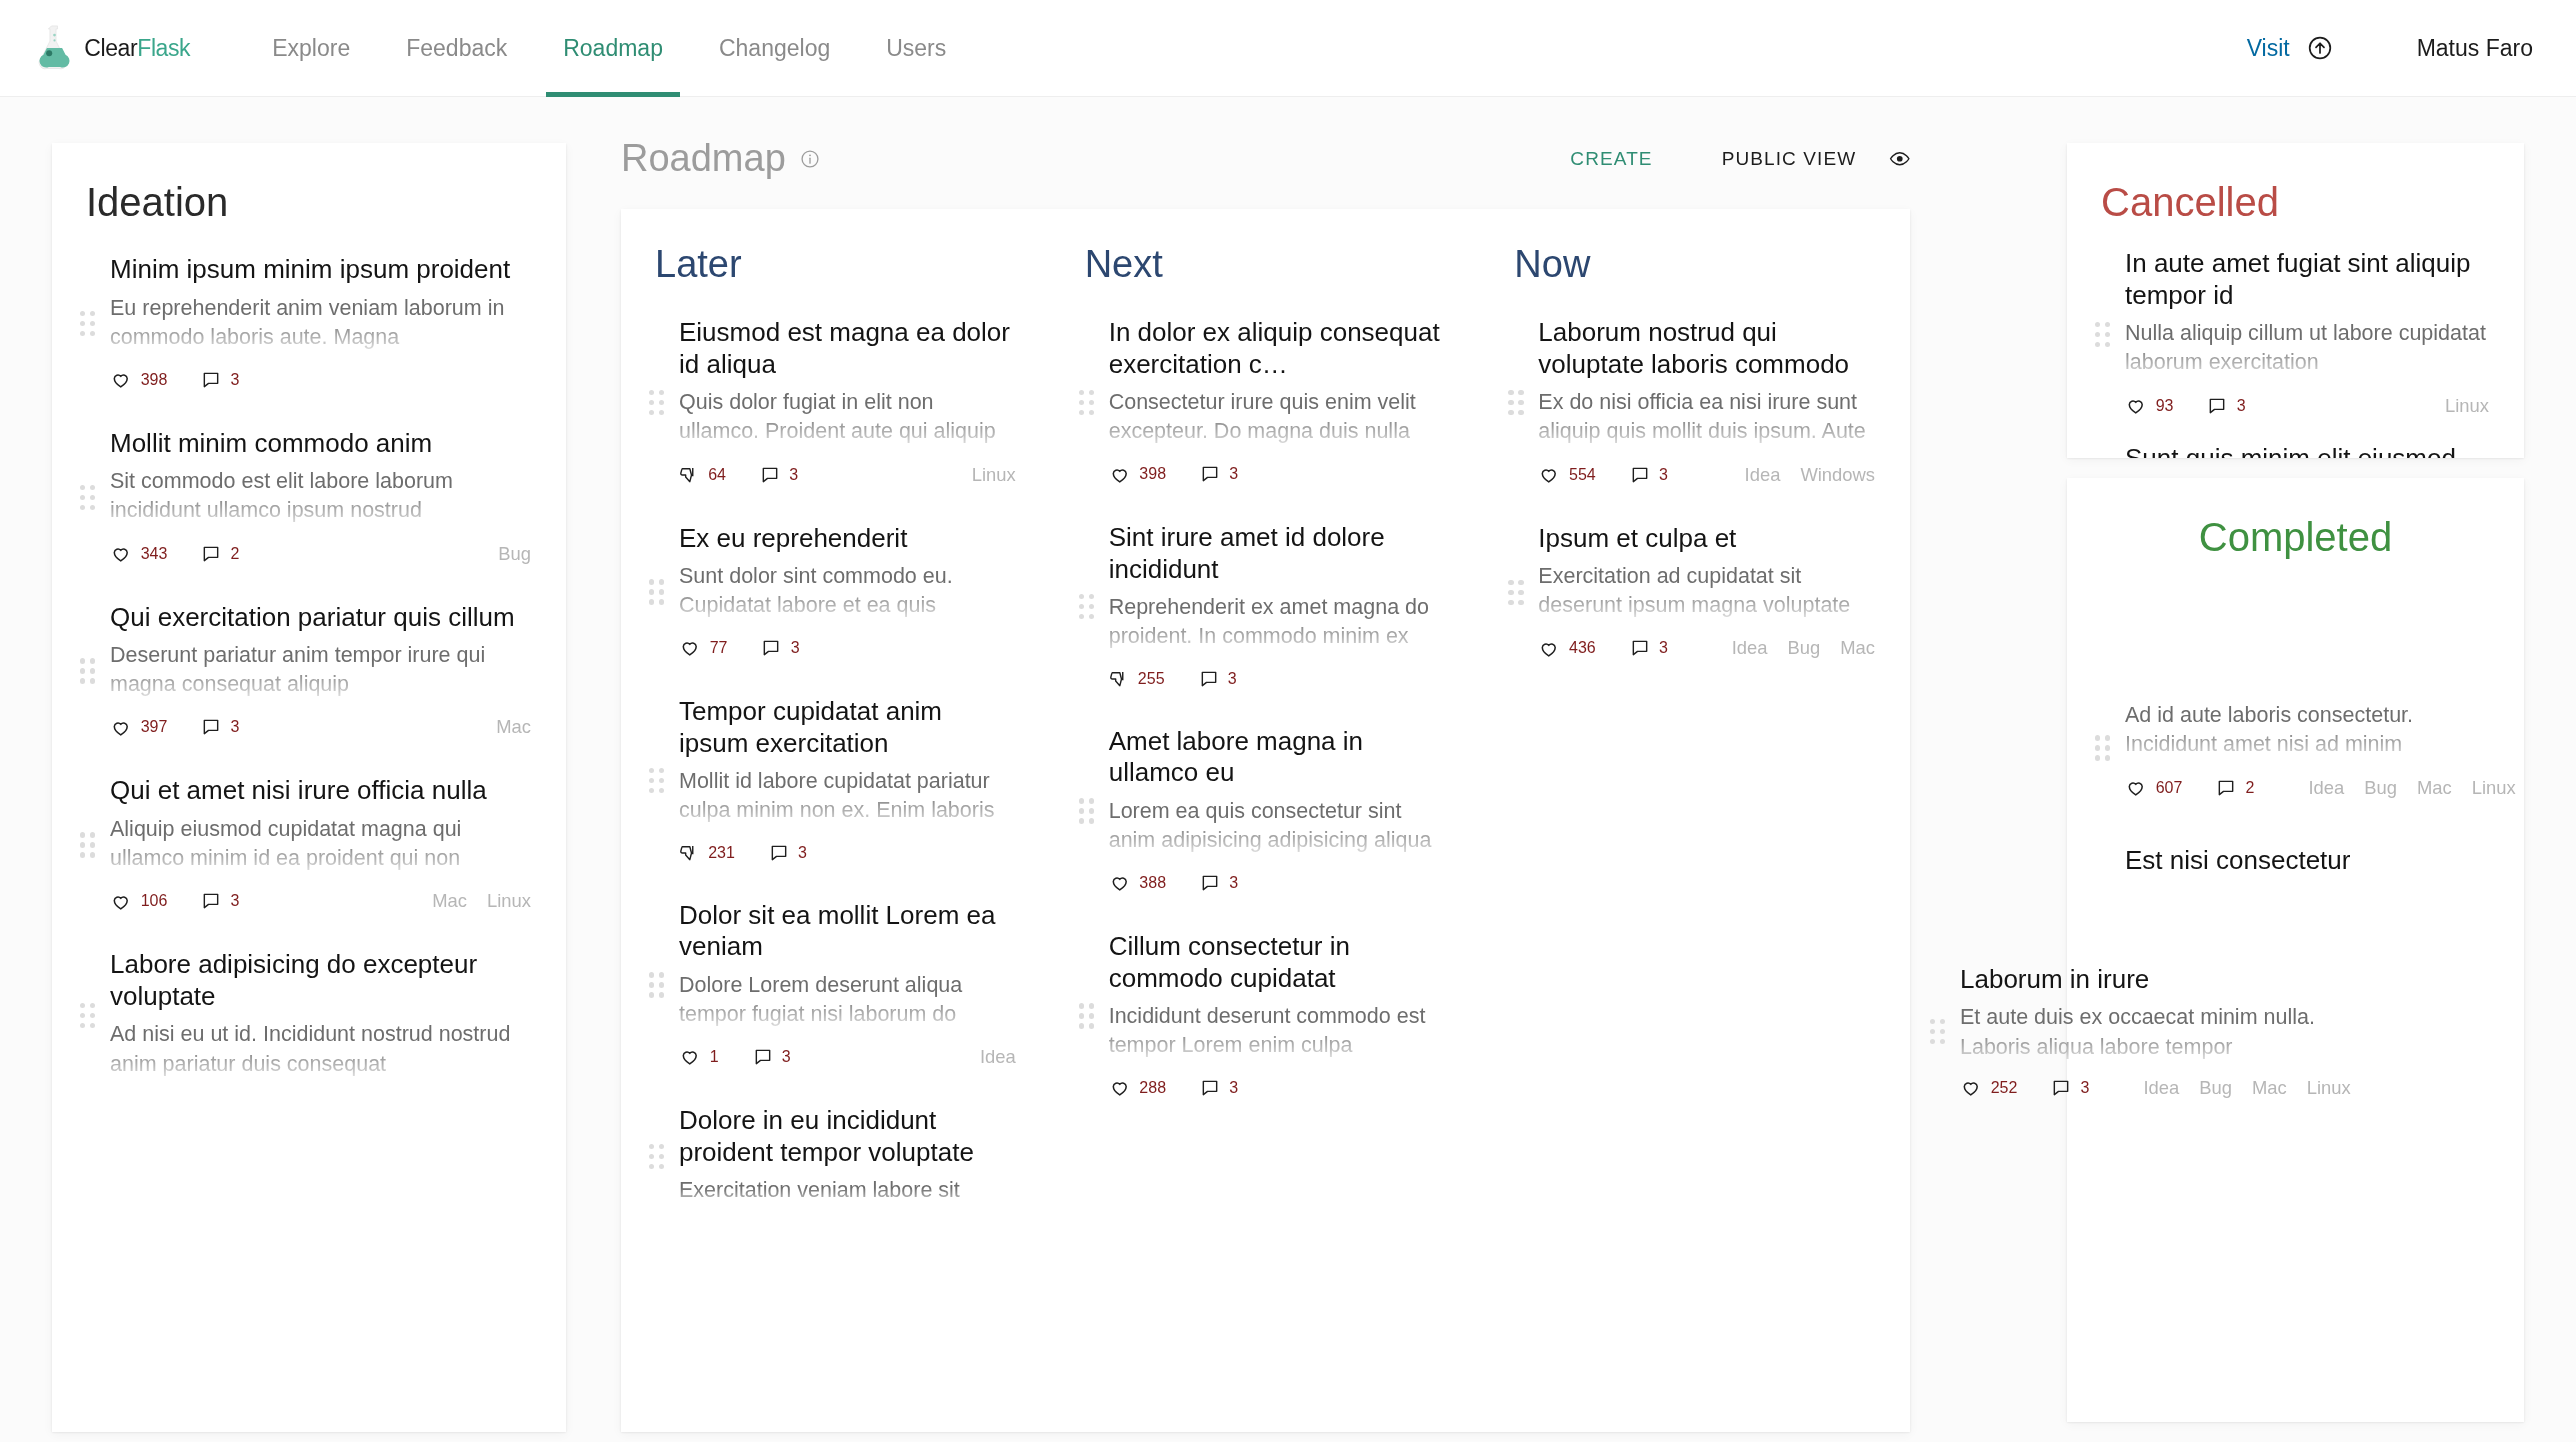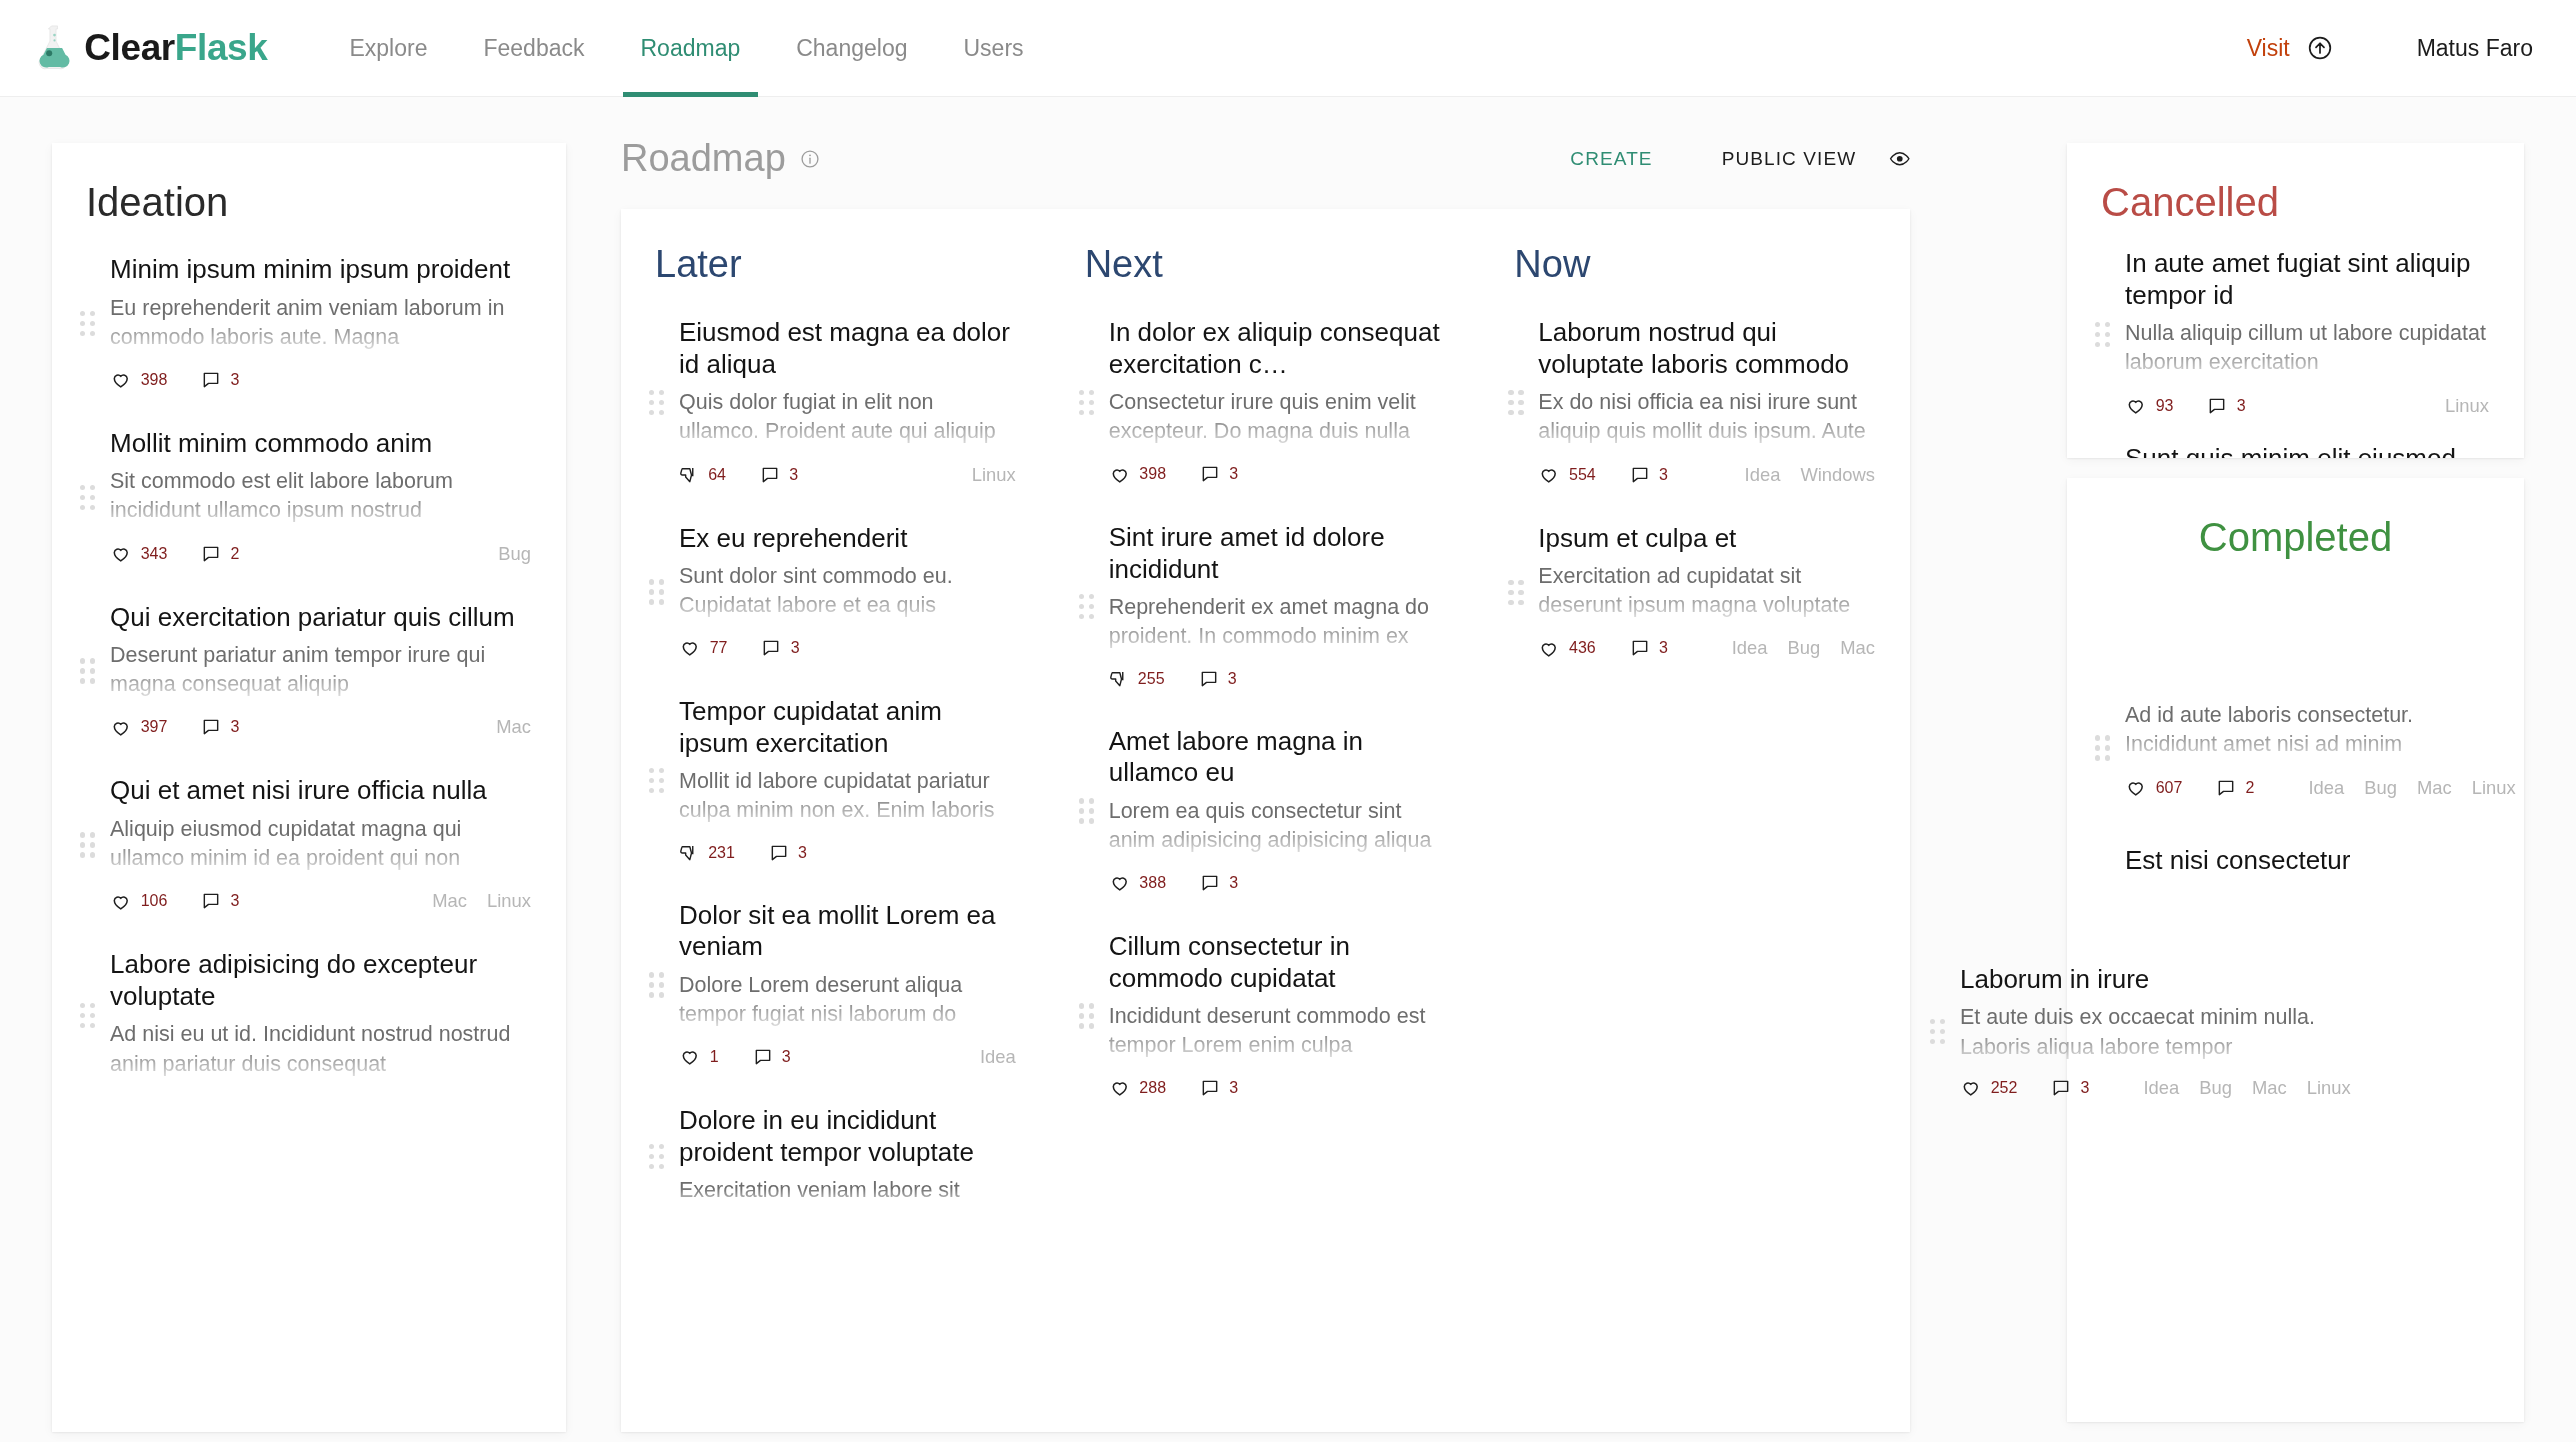--- a/index.html
+++ b/index.html
@@ -13,37 +13,37 @@
   
   #topbar {
     position: absolute; left: 0; top: 0; width: 2576px; height: 97px;
     background: #ffffff;
     border-bottom: 1.5px solid #eeeeee;
     display: flex; align-items: center;
   }
   #brand { display: flex; align-items: center; margin-left: 37px; }
   .flask-icon { width: 35px; height: 48px; position: relative; margin-right: 12.3px; }
   .flask-icon svg { display: block; }
-  #brand-name { font-size: 37px; letter-spacing: -0.4px; font-weight: 700; }
+  #brand-name { font-size: 23px; letter-spacing: -0.4px; font-weight: 400; }
   #brand-name .c1 { color: #1a1a1a; }
   #brand-name .c2 { color: #3aa68b; }
 
   #mainnav { display: flex; align-items: center; height: 97px; margin-left: 54px; }
   .navitem {
     position: relative; height: 97px; display: flex; align-items: center;
     padding: 12px 28px; font-size: 23px; color: #8a8a8a; cursor: pointer;
   }
   .navitem.active { color: #2f8d73; }
   .navitem.active::after {
     content: ""; position: absolute; left: 10.7px; right: 10.7px; bottom: 0;
     height: 4.6px; background: #2f8d73;
   }
 
   #topright { margin-left: auto; display: flex; align-items: center; margin-right: 43px; }
-  #visit-btn { display: flex; align-items: center; font-size: 23px; color: #c2410c; cursor: pointer; }
+  #visit-btn { display: flex; align-items: center; font-size: 23px; color: #0369a1; cursor: pointer; }
   #visit-btn .arrow-circle { margin-left: 17px; display: flex; }
   #account-btn { font-size: 23px; color: #1c1c1c; margin-left: 84px; cursor: pointer; }
 
   
   #page { position: absolute; left: 0; top: 97px; width: 2576px; height: 1346px; }
 
   
   .panel {
     position: absolute; background: #ffffff;
     box-shadow: 0 0.8px 2.3px rgba(0,0,0,0.09), 0 3.1px 10.7px rgba(0,0,0,0.045);

